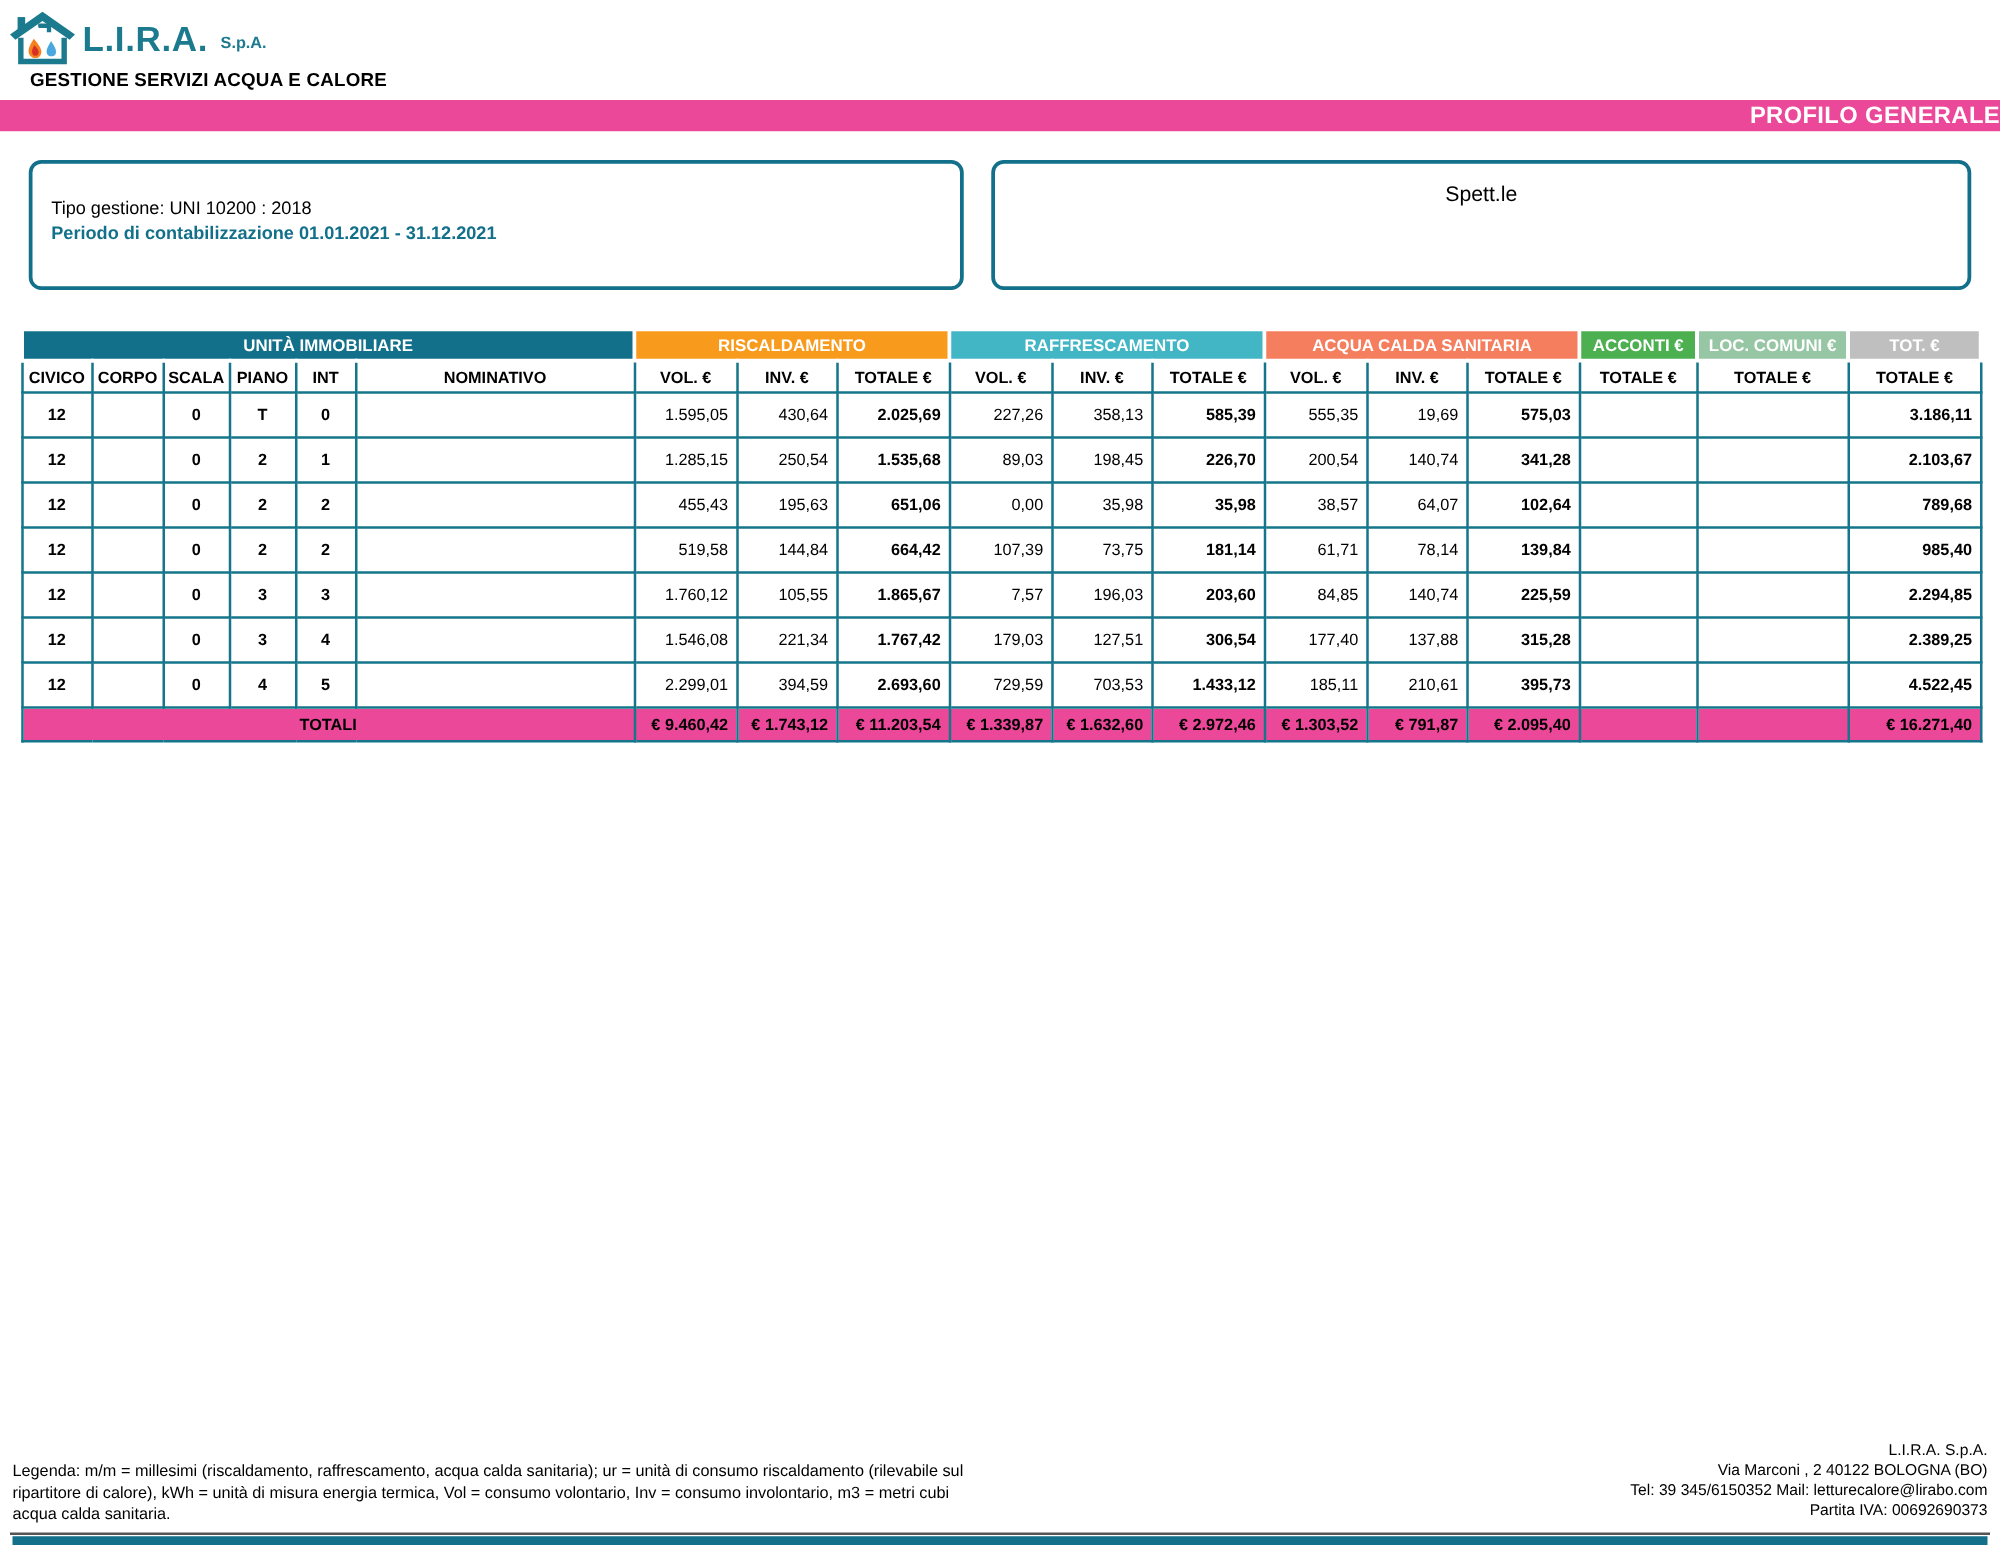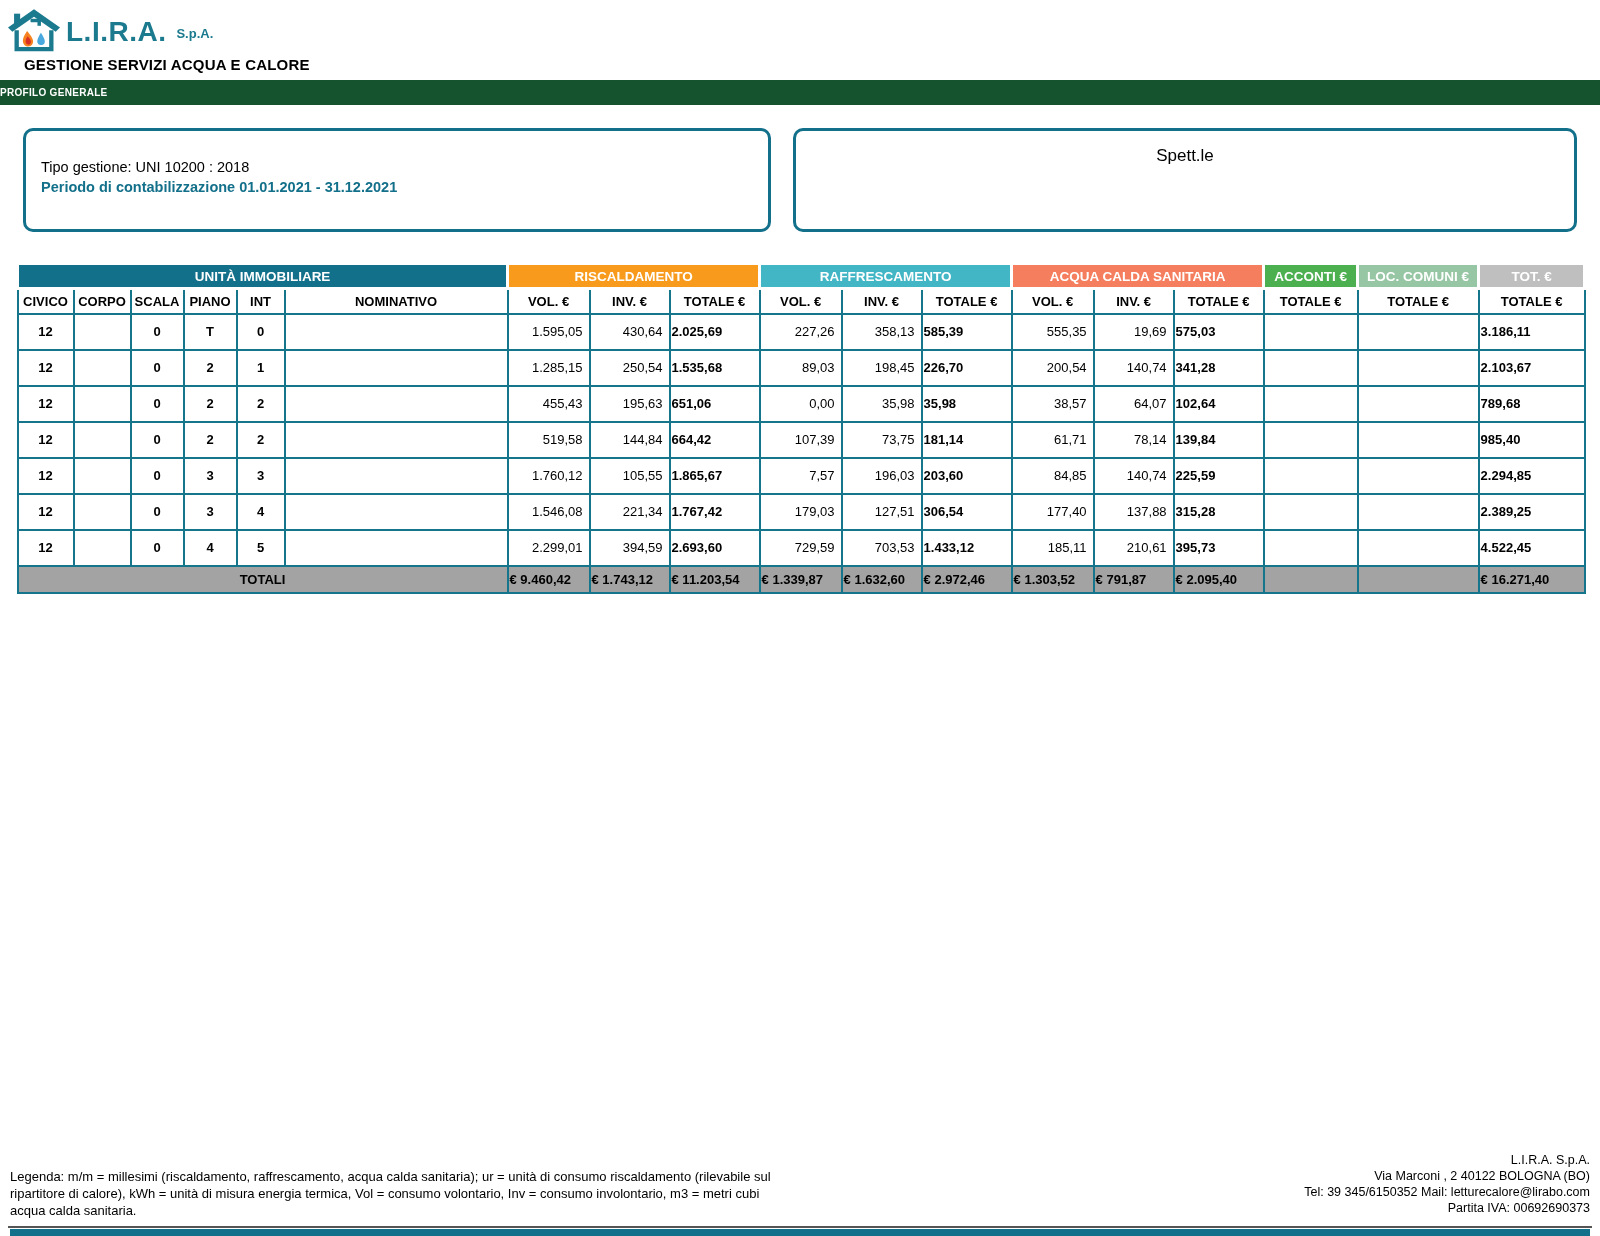--- a/index.html
+++ b/index.html
@@ -14,23 +14,23 @@
   }
 
   
   .logo-area { display:flex; align-items:flex-start; gap:6px; padding:8px 0 0 8px; height:52px; }
   .logo-svg { width:52px; height:46px; }
   .brand-name { color:#1b7a8e; font-size:28px; font-weight:bold; letter-spacing:0.5px; line-height:1; margin-top:10px; }
   .brand-suffix { color:#1b7a8e; font-size:13px; font-weight:bold; margin:18px 0 0 4px; }
   .tagline { font-size:15px; font-weight:bold; margin:4px 0 0 24px; letter-spacing:0.2px; }
 
   .banner {
-    margin-top:7px; height:25px; background:#14532d;
-    color:#fff; font-weight:bold; font-size:10px;
-    text-align:left; line-height:25px; letter-spacing:0.3px;
+    margin-top:7px; height:25px; background:#ec4899;
+    color:#fff; font-weight:bold; font-size:19px;
+    text-align:right; line-height:25px; letter-spacing:0.3px;
   }
 
   
   .boxes { display:flex; gap:22px; margin:23px 23px 0 23px; }
   .box { border:3px solid #13708a; border-radius:10px; height:104px; background:#fff; }
   .box-left { width:748px; padding:26px 0 0 15px; font-size:14.5px; line-height:20px; }
   .box-right { flex:1; text-align:center; padding-top:15px; font-size:17px; }
   .periodo-line { color:#13708a; font-weight:bold; }
 
   
@@ -49,22 +49,22 @@
     border:3px solid #ffffff;
     height:25px; color:#fff; font-size:13.5px; font-weight:bold;
   }
   tr.col-row th {
     height:25px; background:#fff; font-weight:bold; font-size:13px;
   }
   tbody td { height:36px; background:#fff; }
   .c   { text-align:center; font-weight:bold; }
   .nom { text-align:left; padding-left:6px; }
   .r   { text-align:right; padding-right:6px; font-weight:normal; }
-  .rb  { padding-right:6px; font-weight:bold; }
-  tr.totals-row td { background:#a3a3a3; height:27px; font-weight:bold; }
+  .rb  { text-align:right; padding-right:6px; font-weight:bold; }
+  tr.totals-row td { background:#ec4899; height:27px; font-weight:bold; }
   tr.totals-row td.lbl { text-align:center; }
 
   
   .legend {
     position:absolute; left:10px; top:1168px; width:762px;
     font-size:13px; line-height:17px;
   }
   .company {
     position:absolute; right:10px; top:1152px; text-align:right;
     font-size:12.5px; line-height:16px;

